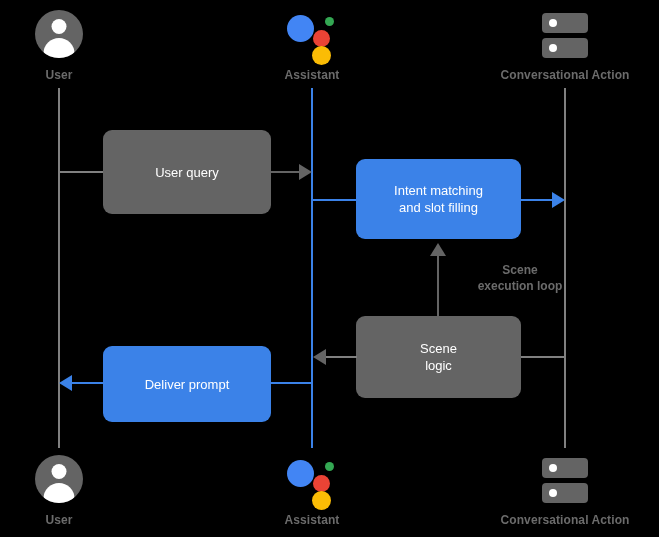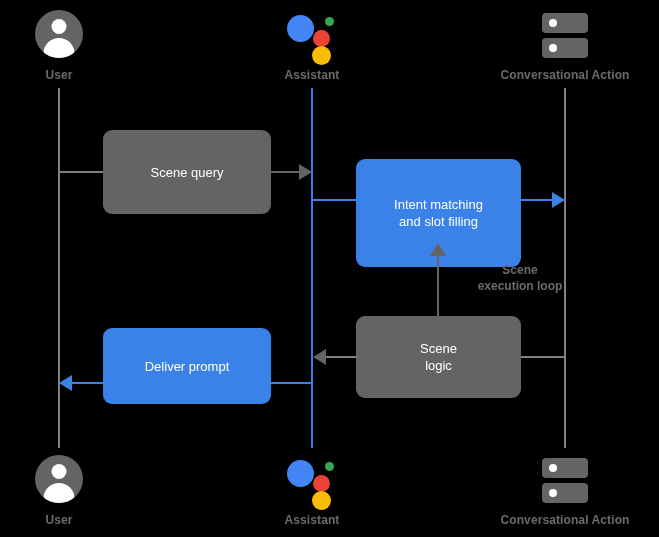--- a/index.html
+++ b/index.html
@@ -215,28 +215,28 @@
           <span class="led"></span>
         </div>
       </div>
     </div>
     <div class="actor-label">Conversational Action</div>
   </div>
 
   <div class="hline" style="left:58px; top:171px; width:46px; background:#808080;"></div>
 
   <div class="box box-gray" style="left:103px; top:130px; width:168px; height:84px;">
-    <span>Scene query</span>
+    <span>User query</span>
   </div>
 
   <div class="hline" style="left:271px; top:171px; width:30px; background:#646464;"></div>
   <div class="arrow-head arrow-right" style="left:299px; top:164px;"></div>
 
   <div class="hline" style="left:311px; top:199px; width:46px; background:#3b82e8;"></div>
-  <div class="box box-blue" style="left:356px; top:159px; width:165px; height:108px;">
+  <div class="box box-blue" style="left:356px; top:159px; width:165px; height:80px;">
     <span style="white-space:pre-line;">Intent matching
 and slot filling</span>
   </div>
   <div class="hline" style="left:521px; top:199px; width:33px; background:#3b82e8;"></div>
   <div class="arrow-head arrow-right blue" style="left:552px; top:192px;"></div>
 
   <div class="vline" style="left:437px; top:256px; height:62px; background:#646464;"></div>
   <div class="arrow-head arrow-up" style="left:430px; top:243px;"></div>
   <div class="loop-label" style="left:455px; top:262px; width:130px;">Scene
 execution loop</div>
@@ -245,21 +245,21 @@
     <span style="white-space:pre-line;">Scene
 logic</span>
   </div>
 
   <div class="hline" style="left:521px; top:356px; width:44px; background:#808080;"></div>
 
   <div class="hline" style="left:326px; top:356px; width:31px; background:#808080;"></div>
   <div class="arrow-head arrow-left" style="left:313px; top:349px;"></div>
 
   <div class="hline" style="left:271px; top:382px; width:42px; background:#3b82e8;"></div>
-  <div class="box box-blue" style="left:103px; top:328px; width:168px; height:76px;">
+  <div class="box box-blue" style="left:103px; top:346px; width:168px; height:76px;">
     <span>Deliver prompt</span>
   </div>
   <div class="hline" style="left:72px; top:382px; width:32px; background:#3b82e8;"></div>
   <div class="arrow-head arrow-left blue" style="left:59px; top:375px;"></div>
 
   <div class="actor" style="left:-11px; top:455px;">
     <div class="actor-icon">
       <div class="user-avatar">
         <div class="head"></div>
         <div class="body"></div>

